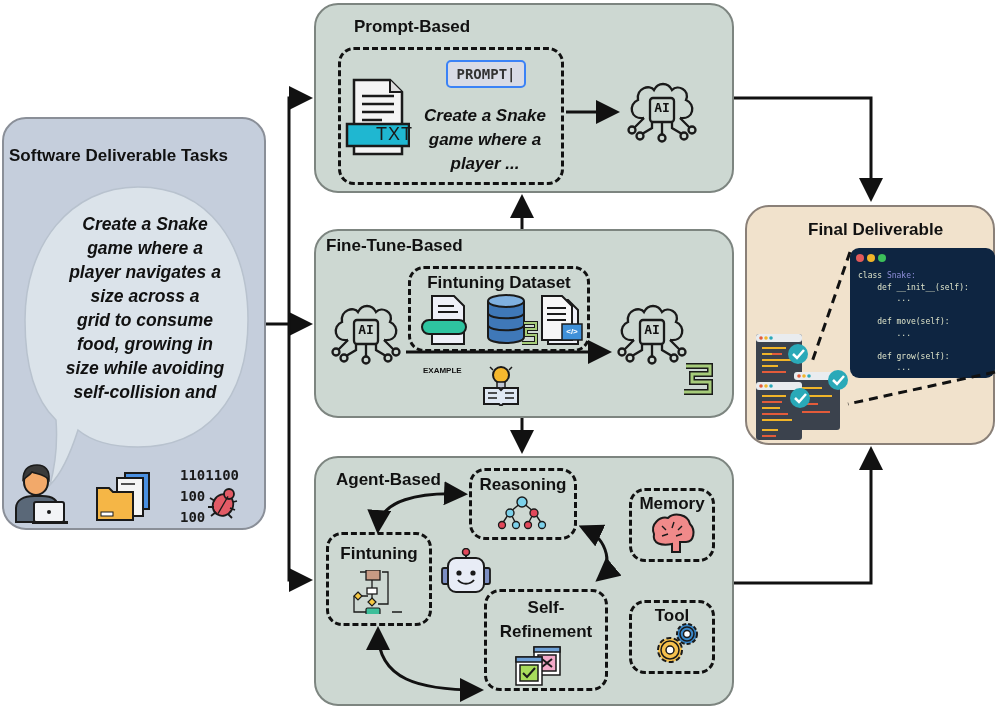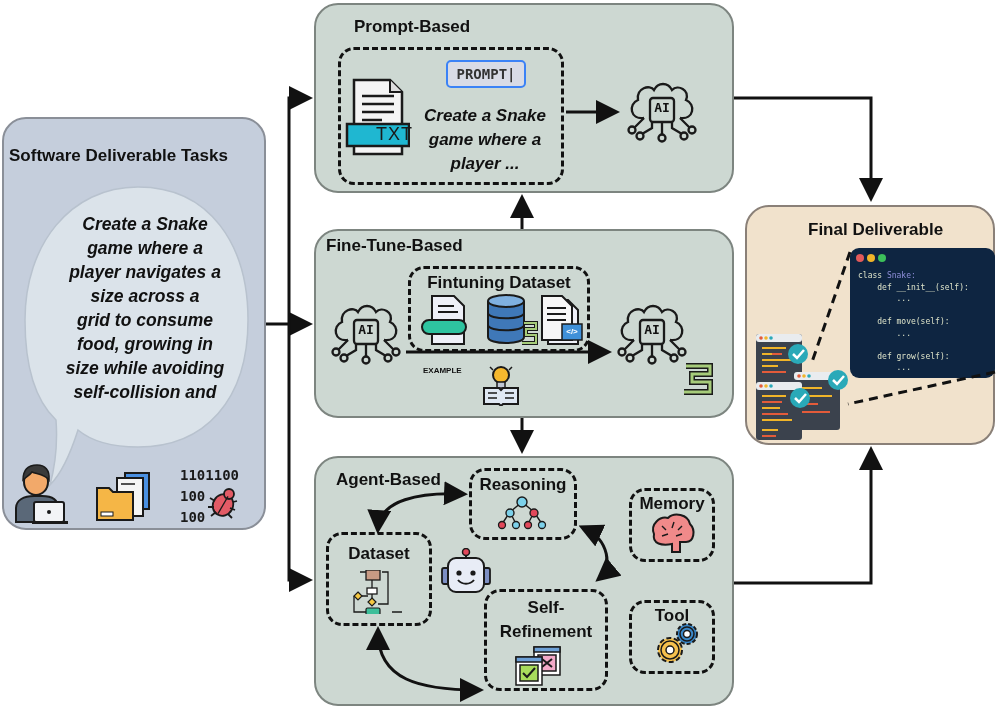--- a/index.html
+++ b/index.html
@@ -191,21 +191,21 @@
   <circle cx="26" cy="6" r="5" fill="#7cd1ea" stroke="#1a1a1a" stroke-width="1.4"></circle>
   <circle cx="14" cy="17" r="4" fill="#7cd1ea" stroke="#1a1a1a" stroke-width="1.4"></circle>
   <circle cx="38" cy="17" r="4" fill="#e2485a" stroke="#1a1a1a" stroke-width="1.4"></circle>
   <circle cx="6" cy="29" r="3.5" fill="#e2485a" stroke="#1a1a1a" stroke-width="1.3"></circle>
   <circle cx="20" cy="29" r="3.5" fill="#7cd1ea" stroke="#1a1a1a" stroke-width="1.3"></circle>
   <circle cx="32" cy="29" r="3.5" fill="#e2485a" stroke="#1a1a1a" stroke-width="1.3"></circle>
   <circle cx="46" cy="29" r="3.5" fill="#7cd1ea" stroke="#1a1a1a" stroke-width="1.3"></circle>
 </svg>
 
 <div class="dash" style="left:326px;top:532px;width:106px;height:94px;"></div>
-<div class="lbl" style="left:326px;top:544px;width:106px;">Dataset</div>
+<div class="lbl" style="left:326px;top:544px;width:106px;">Fintuning</div>
 <svg class="abs" style="left:352px;top:570px;" width="56" height="44">
   <g stroke="#1a1a1a" stroke-width="1.3" fill="none">
     <path d="M20 10 L20 18 M20 24 L20 28 M10 26 L16 26 M2 26 L2 42 L14 42 M26 34 L36 34 L36 2 L30 2 M40 42 L50 42 M8 2 L14 2" stroke-dasharray="0"></path>
   </g>
   <rect x="14" y="0" width="14" height="10" fill="#c89a84" stroke="#1a1a1a" stroke-width="1.3"></rect>
   <rect x="15" y="18" width="10" height="6" fill="#fff" stroke="#1a1a1a" stroke-width="1.3"></rect>
   <path d="M6 22 L10 26 L6 30 L2 26 Z" fill="#f5c842" stroke="#1a1a1a" stroke-width="1.2"></path>
   <path d="M20 28 L24 32 L20 36 L16 32 Z" fill="#f5c842" stroke="#1a1a1a" stroke-width="1.2"></path>
   <rect x="14" y="38" width="14" height="7" rx="1.5" fill="#3dbf9a" stroke="#1a1a1a" stroke-width="1.2"></rect>
 </svg>

